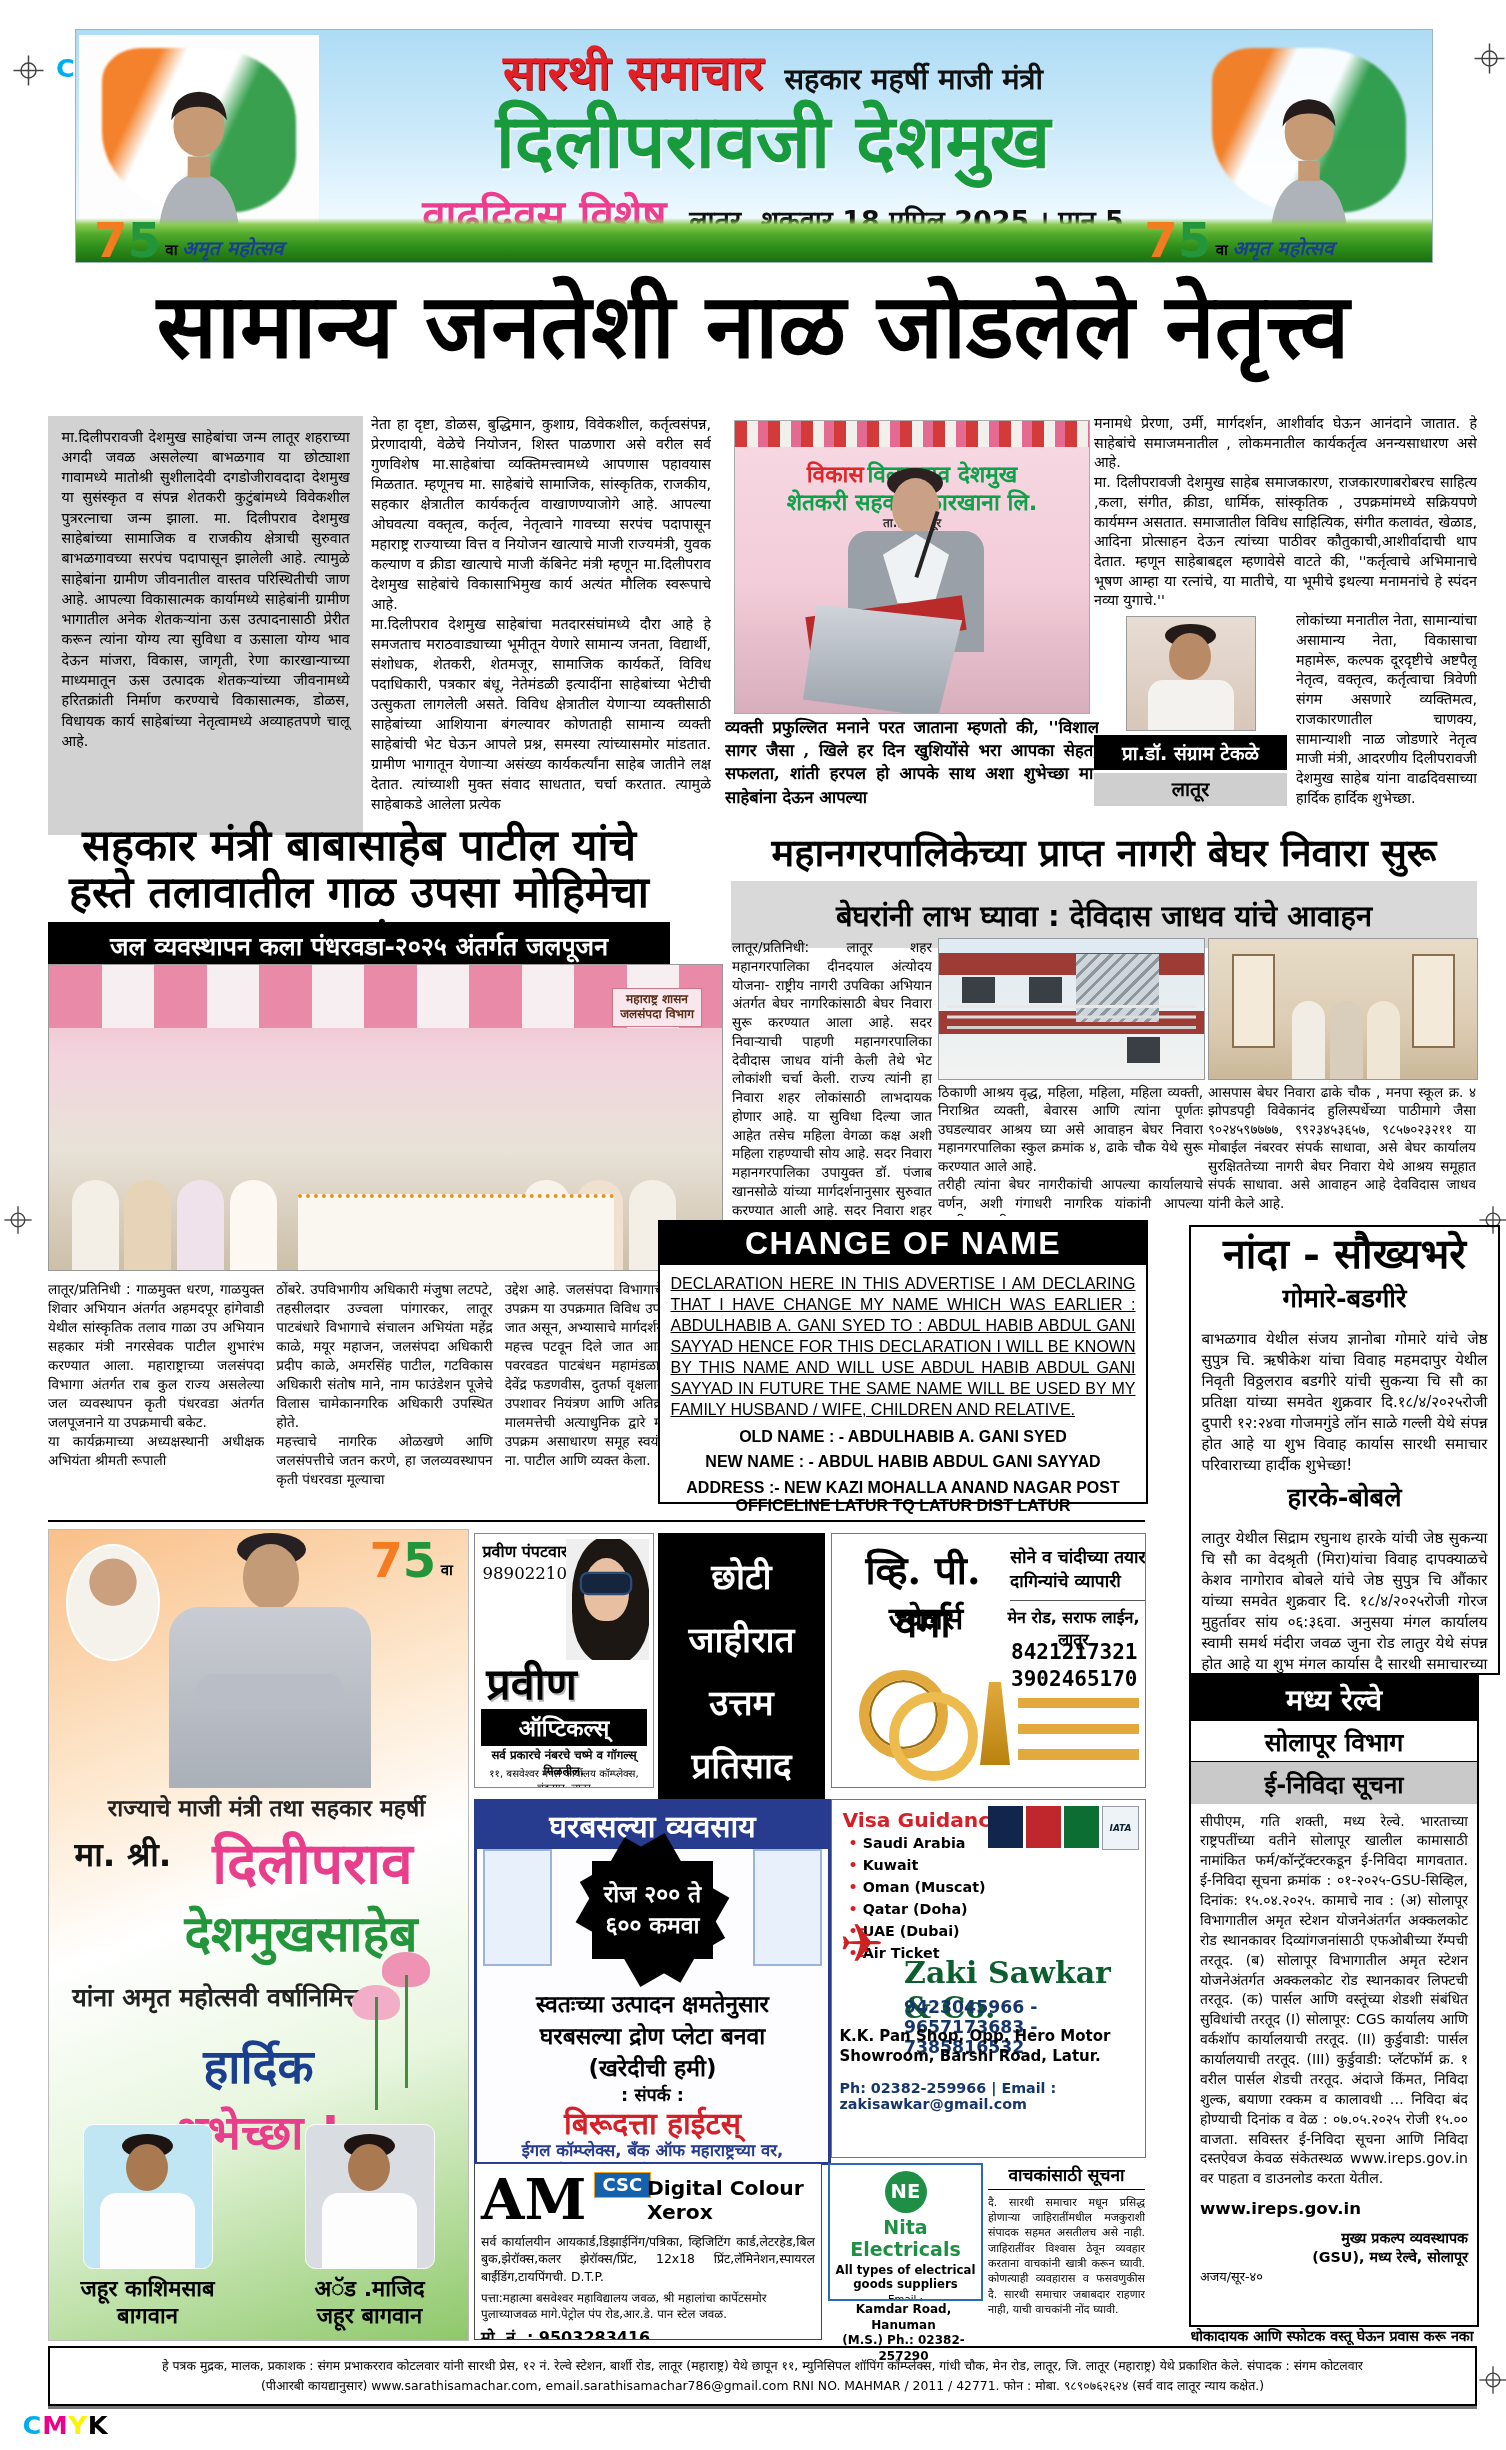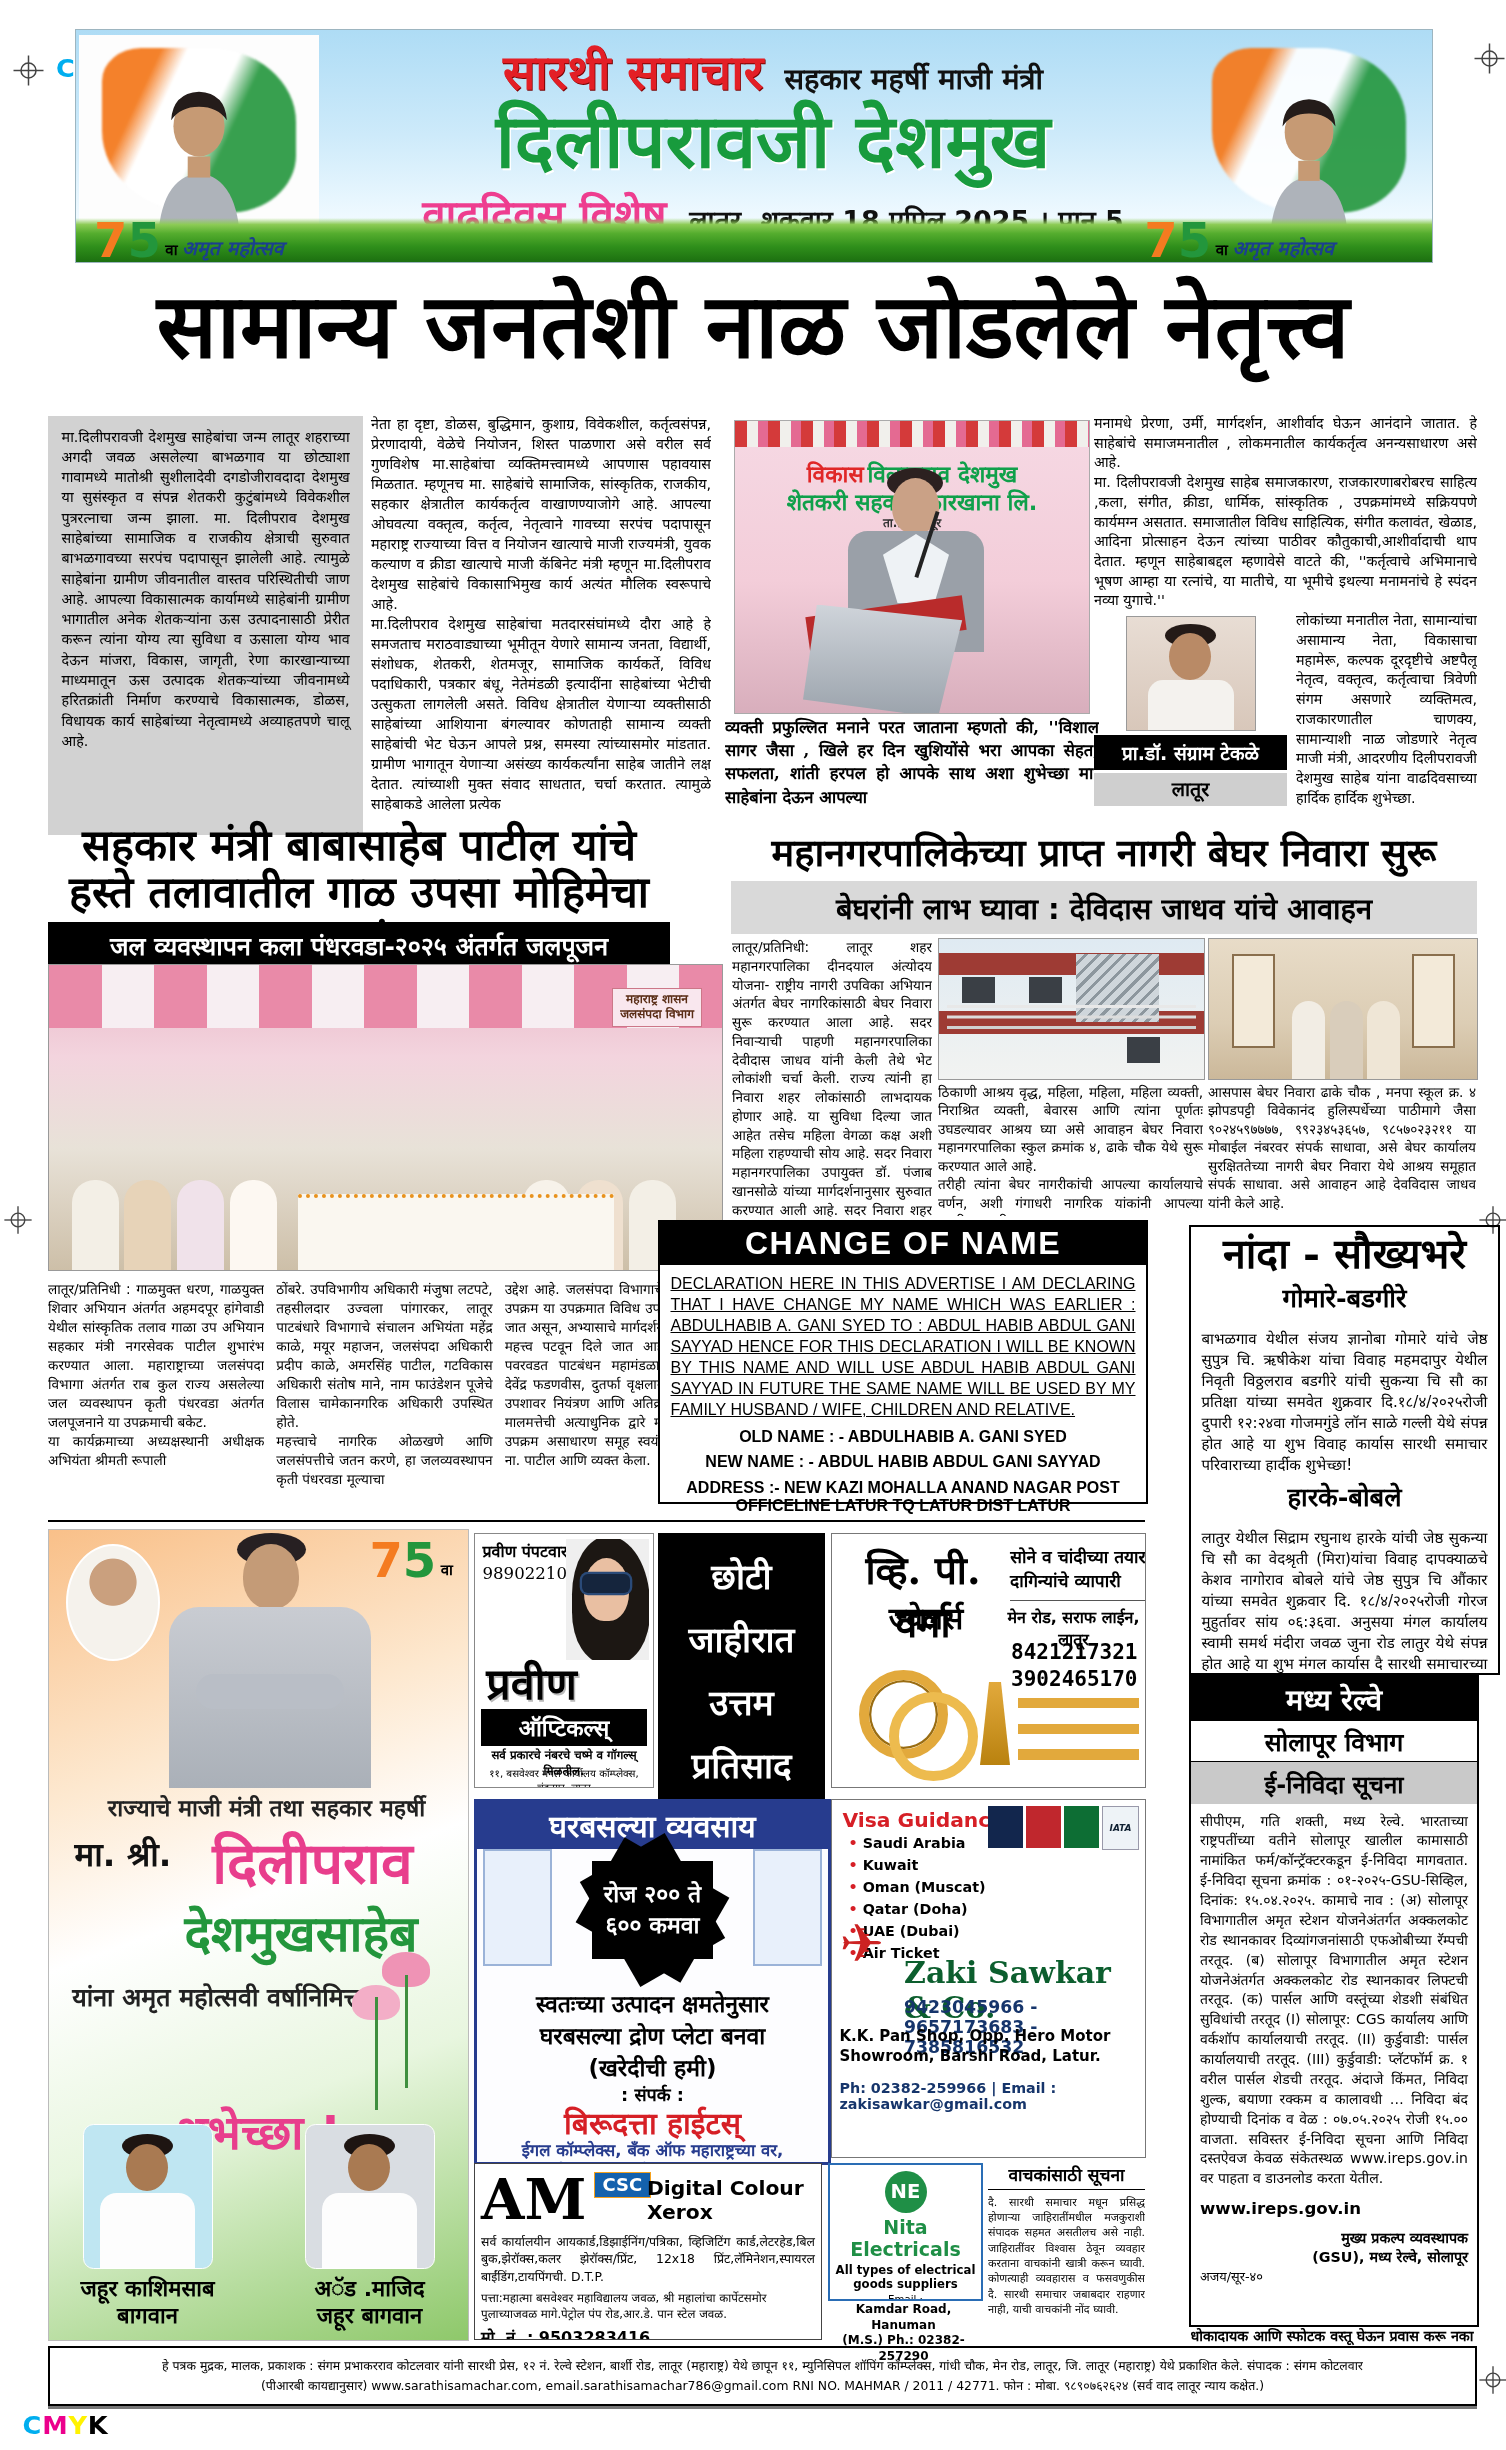--- a/index.html
+++ b/index.html
@@ -58,21 +58,21 @@
   .authorphoto{width:128px;height:113px;margin:0 auto;background:linear-gradient(180deg,#e8ddd4,#d8c7ba);border:0.8px solid #999;position:relative;overflow:hidden;}
   .authorphoto .h{position:absolute;left:42px;top:16.6px;width:42px;height:47px;border-radius:50%;background:#b98a66;}
   .authorphoto .hh{position:absolute;left:38px;top:7.5px;width:51px;height:22.6px;border-radius:50%;background:#241a17;}
   .authorphoto .sh{position:absolute;left:21px;top:63px;width:86px;height:53px;border-radius:15px 15px 0 0;background:#f4f2ee;}
   .authorname{background:#000;color:#fff;font-weight:bold;font-size:19px;text-align:center;padding:4.5px 1.5px;margin-top:4.5px;}
   .authorplace{background:#cfcfcf;color:#000;font-weight:bold;font-size:19.6px;text-align:center;padding:3px 1.5px;margin-top:3px;}
   
   .h2l{left:48px;top:822px;width:622px;font-size:43px;font-weight:900;text-align:center;line-height:1.1;font-family:"DejaVu Serif","Liberation Serif",serif;}
   .subl{left:48px;top:922px;width:622px;background:#000;color:#fff;font-size:25px;font-weight:bold;text-align:center;padding:6px 0;}
   .h2r{left:731px;top:825px;width:746px;font-size:38px;font-weight:900;text-align:center;font-family:"DejaVu Serif","Liberation Serif",serif;}
-  .subr{left:731px;top:881px;width:746px;background:#d9d9d9;font-size:29px;font-weight:900;text-align:center;padding:7px 0;}
+  .subr{left:731px;top:881px;width:746px;background:#d9d9d9;font-size:29px;font-weight:900;text-align:center;padding:14px 0;}
   
   .waterphoto{left:48px;top:964px;width:673px;height:305px;border:0.8px solid #999;overflow:hidden;background:linear-gradient(180deg,#e9b7c6 0%,#f3d4de 30%,#e8e2d8 60%,#cdbfa8 100%);}
   .tent{position:absolute;top:0;left:0;width:100%;height:63px;background:repeating-linear-gradient(90deg,#e98aa8 0 53px,#f7eef2 53px 105px);}
   .wbanner{position:absolute;right:19.6px;top:22.6px;background:#f9e7ee;border:0.8px solid #c78;padding:3px 7.5px;font-size:12px;font-weight:bold;color:#5a2d16;text-align:center;line-height:1.3;}
   .crowd span{position:absolute;display:block;width:47px;height:90px;border-radius:22.6px 22.6px 0 0;}
   .table{position:absolute;left:249px;bottom:0;width:316px;height:72px;background:#faf7f0;border-top:4.5px dotted #e8921e;}
   .waterbody{left:48px;top:1280px;width:673px;height:235px;display:flex;gap:12px;}
   .waterbody > div{flex:1;font-size:13.6px;line-height:1.4;}
   .rule{background:#000;height:2.3px;}
   
@@ -427,20 +427,21 @@
     <div class="hr"></div>
       <div class="hd"></div>
       <div class="bd"></div>
       <div class="arm"></div>
   </div>
   <div class="adb-t1">राज्याचे माजी मंत्री तथा सहकार महर्षी</div>
   <div class="adb-t2">मा. श्री.</div>
   <div class="adb-n1">दिलीपराव</div>
   <div class="adb-n2">देशमुखसाहेब</div>
   <div class="adb-t3">यांना अमृत महोत्सवी वर्षानिमित्त</div>
+  <div class="adb-t4">हार्दिक</div>
   <div class="adb-t5">शुभेच्छा !</div>
   <div class="lotus">
     <i style="left:30px;top:0;"></i>
       <i style="left:0px;top:33px;background:#f3aec7;"></i>
       <em></em>
       <em style="left:53px;top:22.6px;"></em>
   </div>
   <div class="spon" style="left:4.5px;">
     <div class="sponphoto" style="background:#bfe6f2;">
         <div class="hh"></div>

